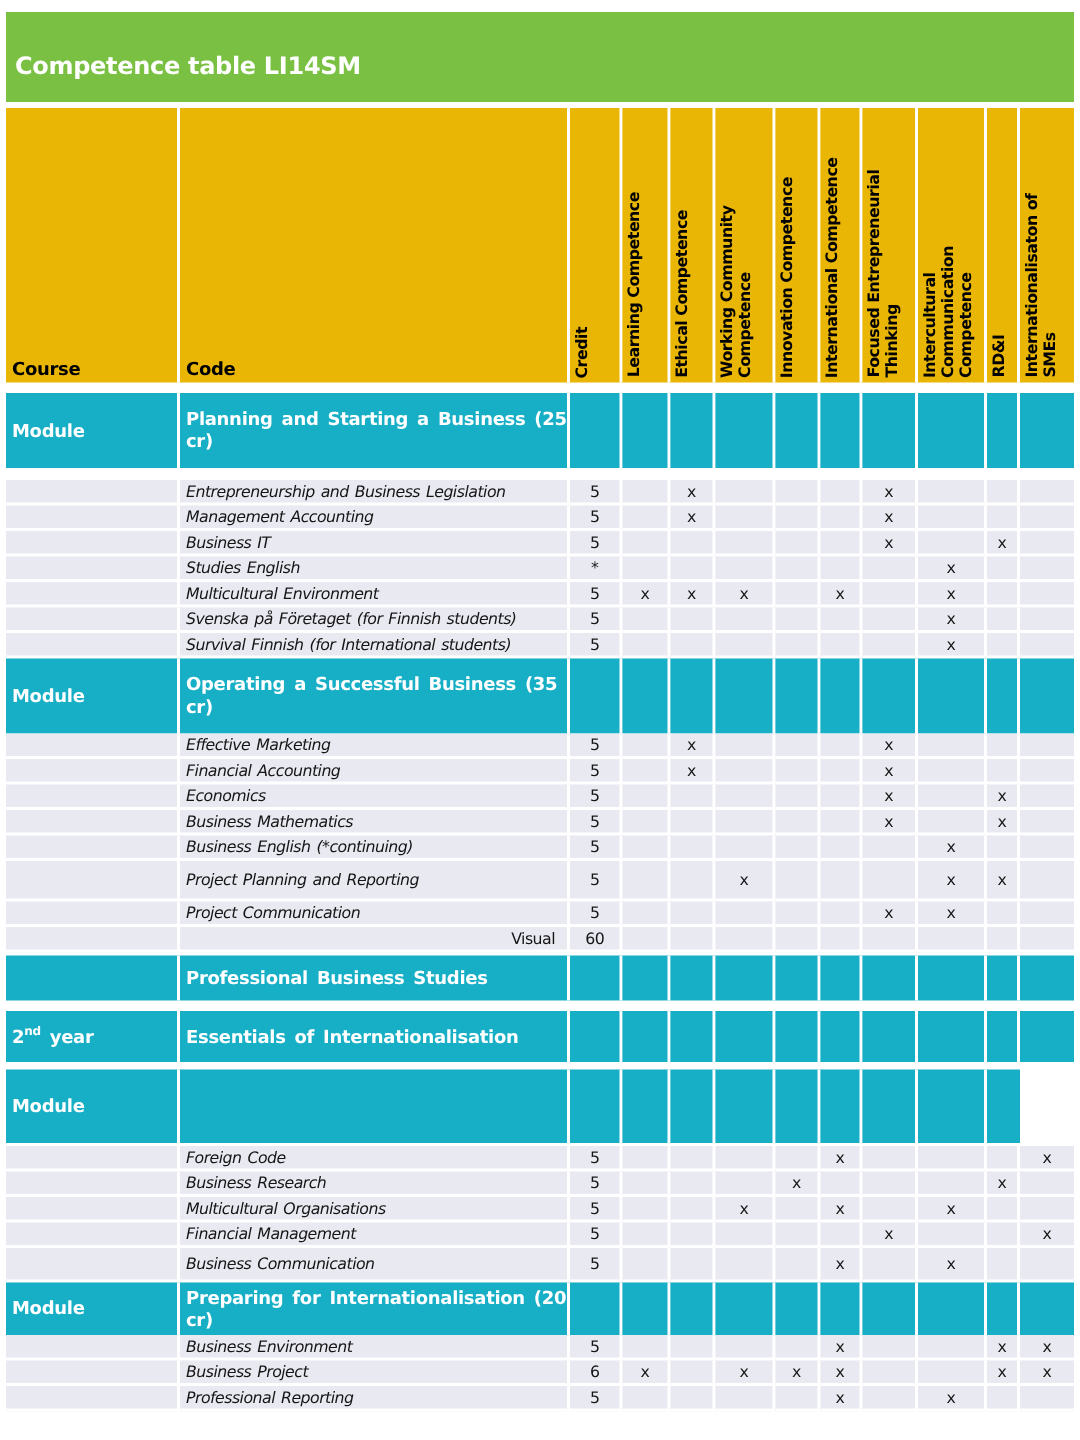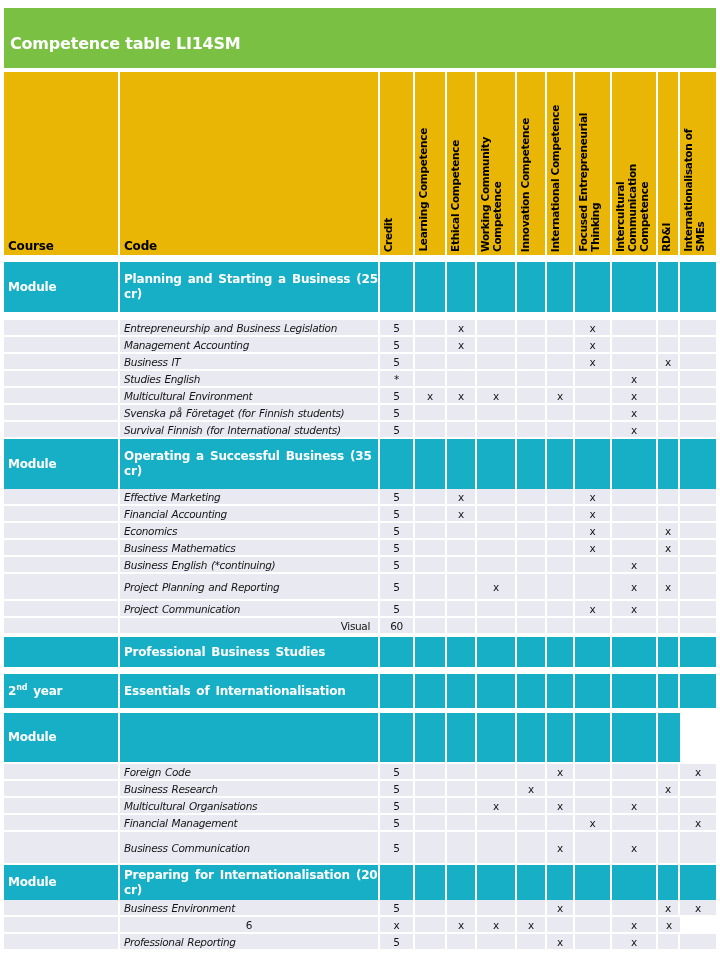--- a/index.html
+++ b/index.html
@@ -503,21 +503,21 @@
         <div class="cell c-mark tex-light" style="background:#E9E9F2"></div>
         <div class="cell c-mark tex-light" style="background:#E9E9F2"></div>
         <div class="cell c-mark tex-light" style="background:#E9E9F2"></div>
         <div class="cell c-mark tex-light" style="background:#E9E9F2"></div>
         <div class="cell c-mark tex-light" style="background:#E9E9F2"></div>
         <div class="cell c-mark tex-light" style="background:#E9E9F2">x</div>
         <div class="cell c-mark tex-light" style="background:#E9E9F2"></div>
         <div class="cell c-mark tex-light" style="background:#E9E9F2"></div>
         <div class="cell c-mark tex-light" style="background:#E9E9F2">x</div>
       </div>
-      <div class="grid-row crow" style="grid-template-columns:116px 260px 35px 32px 30px 40px 30px 28px 37px 46px 22px 36px;height:33px">
+      <div class="grid-row crow" style="grid-template-columns:116px 260px 35px 32px 30px 40px 30px 28px 37px 46px 22px 36px;height:23px">
         <div class="cell tex-light" style="background:#E9E9F2"></div>
         <div class="cell tex-light" style="background:#E9E9F2">
           <span class="c-name">Business Communication</span>
         </div>
         <div class="cell c-credit tex-light" style="background:#E9E9F2">5</div>
         <div class="cell c-mark tex-light" style="background:#E9E9F2"></div>
         <div class="cell c-mark tex-light" style="background:#E9E9F2"></div>
         <div class="cell c-mark tex-light" style="background:#E9E9F2"></div>
         <div class="cell c-mark tex-light" style="background:#E9E9F2"></div>
         <div class="cell c-mark tex-light" style="background:#E9E9F2">x</div>
@@ -555,20 +555,23 @@
         <div class="cell c-mark tex-light" style="background:#E9E9F2"></div>
         <div class="cell c-mark tex-light" style="background:#E9E9F2"></div>
         <div class="cell c-mark tex-light" style="background:#E9E9F2">x</div>
         <div class="cell c-mark tex-light" style="background:#E9E9F2"></div>
         <div class="cell c-mark tex-light" style="background:#E9E9F2"></div>
         <div class="cell c-mark tex-light" style="background:#E9E9F2">x</div>
         <div class="cell c-mark tex-light" style="background:#E9E9F2">x</div>
       </div>
       <div class="grid-row crow" style="grid-template-columns:116px 260px 35px 32px 30px 40px 30px 28px 37px 46px 22px 36px;height:17px">
         <div class="cell tex-light" style="background:#E9E9F2"></div>
+        <div class="cell tex-light" style="background:#E9E9F2">
+          <span class="c-name">Business Project</span>
+        </div>
         <div class="cell c-credit tex-light" style="background:#E9E9F2">6</div>
         <div class="cell c-mark tex-light" style="background:#E9E9F2">x</div>
         <div class="cell c-mark tex-light" style="background:#E9E9F2"></div>
         <div class="cell c-mark tex-light" style="background:#E9E9F2">x</div>
         <div class="cell c-mark tex-light" style="background:#E9E9F2">x</div>
         <div class="cell c-mark tex-light" style="background:#E9E9F2">x</div>
         <div class="cell c-mark tex-light" style="background:#E9E9F2"></div>
         <div class="cell c-mark tex-light" style="background:#E9E9F2"></div>
         <div class="cell c-mark tex-light" style="background:#E9E9F2">x</div>
         <div class="cell c-mark tex-light" style="background:#E9E9F2">x</div>

